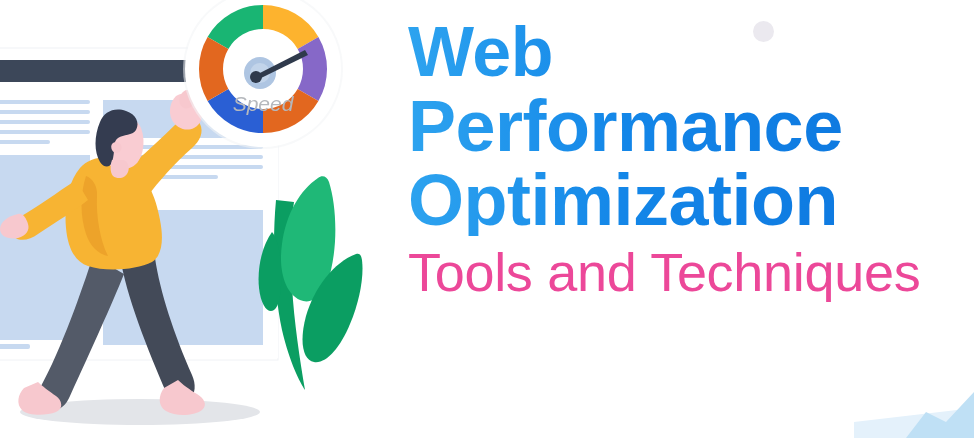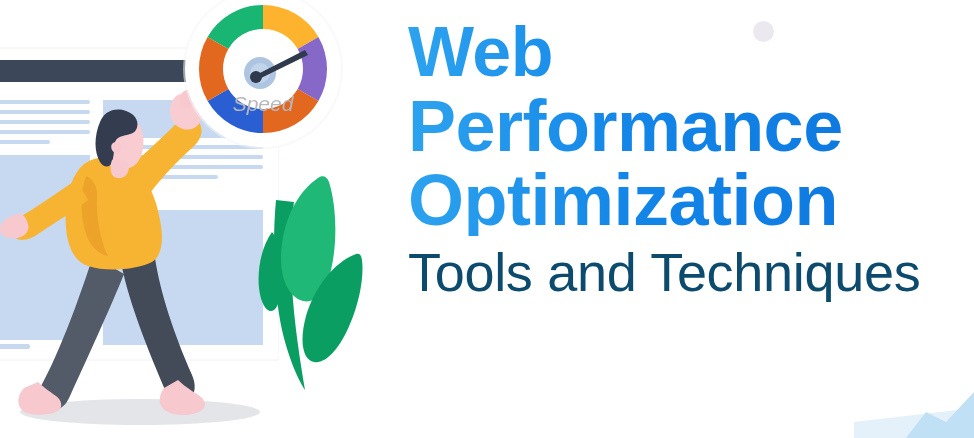--- a/index.html
+++ b/index.html
@@ -68,21 +68,21 @@
   }
   .title-line.l2 { font-size: 72px; }
   .title-line.l3 { font-size: 72px; }
   .subtitle {
     display: block;
     font-family: "Liberation Sans", sans-serif;
     font-weight: normal;
     font-size: 54px;
     line-height: 1.05;
     letter-spacing: -0.3px;
-    color: #0c4a6e;
+    color: #ec4899;
     margin-top: 8px;
     white-space: nowrap;
   }
 </style>
 </head>
 <body>
 
 <div id="stage">
 
   <div id="illus">

